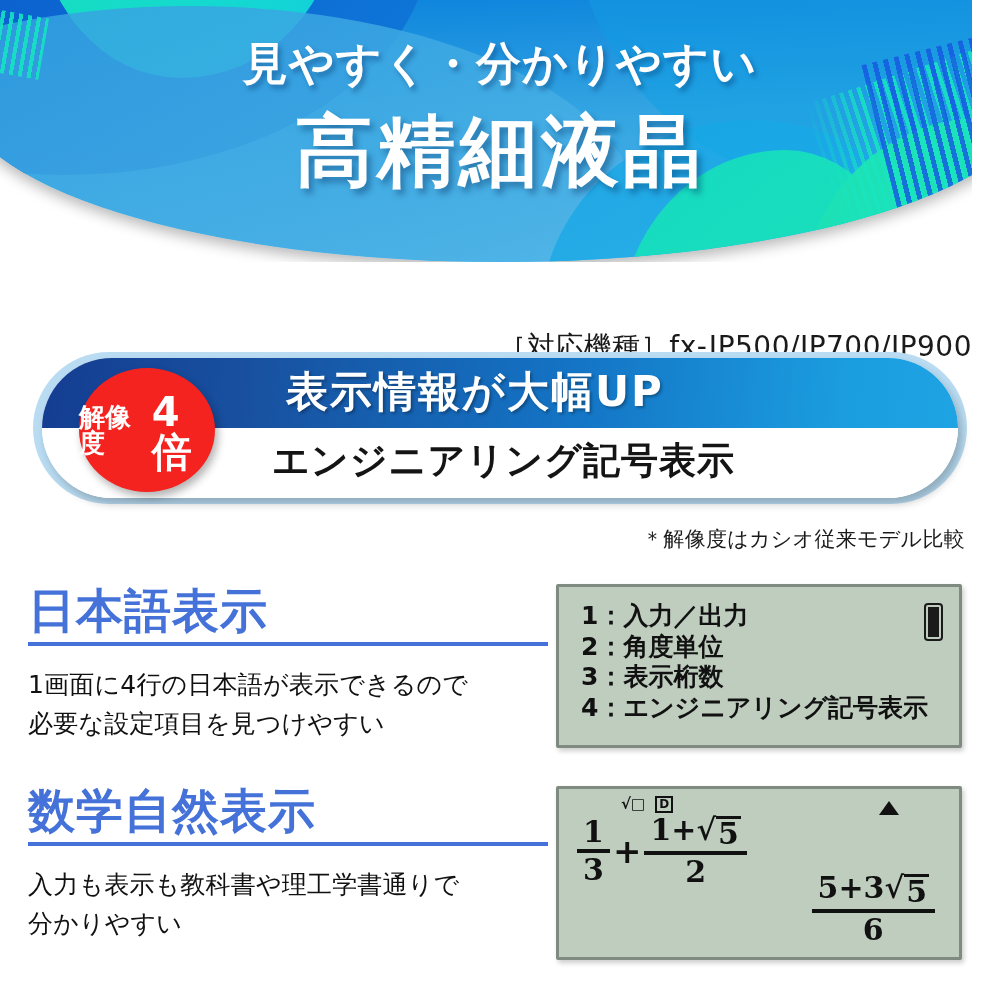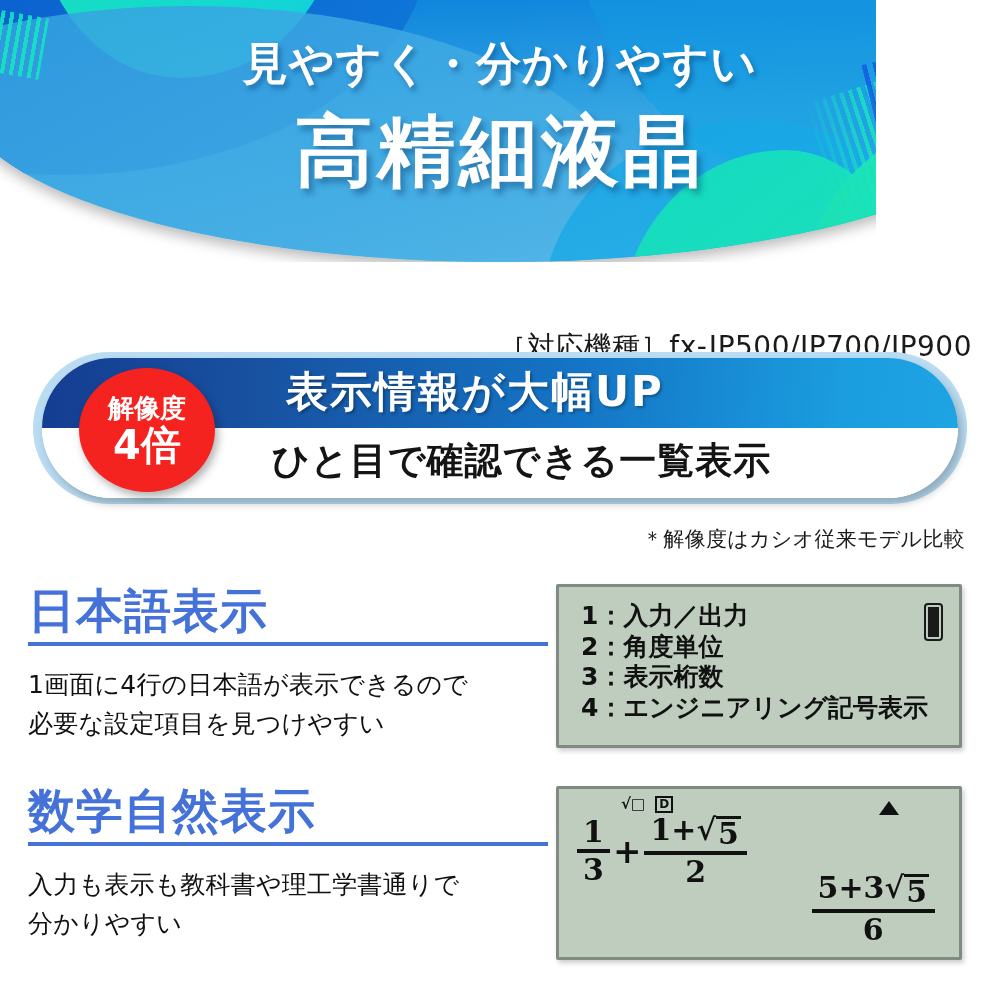--- a/index.html
+++ b/index.html
@@ -7,21 +7,21 @@
     width:1000px;height:1000px;
     background:#ffffff;
     font-family:"Liberation Sans","DejaVu Sans",sans-serif;
     overflow:hidden;
     position:relative;
   }
   #root{position:relative;width:1000px;height:1000px;overflow:hidden;background:#fff;}
 
   
   .hero{
-    position:absolute;left:0;top:0;width:876px;height:262px;
+    position:absolute;left:0;top:0;width:972px;height:262px;
     overflow:hidden;
   }
   .hero-clip{
     position:absolute;left:-40px;top:-120px;width:1080px;height:382px;
     border-radius:0 0 52% 52% / 0 0 46% 46%;
     overflow:hidden;
     background:linear-gradient(178deg,#0b6fd6 0%,#0f86dd 32%,#35a6e2 62%,#4fb4e6 100%);
     box-shadow:0 6px 14px rgba(0,0,0,.28);
   }
   .hero-inner{position:absolute;left:40px;top:120px;width:1000px;height:262px;}
@@ -147,21 +147,21 @@
   .banner-bottom-text{
     position:absolute;left:230px;top:78px;width:640px;
     font-size:37px;font-weight:bold;color:#141414;letter-spacing:1px;
     font-family:"DejaVu Sans","Liberation Sans",sans-serif;
   }
   .badge{
     position:absolute;left:46px;top:16px;width:136px;height:124px;
     border-radius:50%;
     background:#f5231f;
     box-shadow:3px 5px 8px rgba(0,0,0,.30);
-    display:flex;flex-direction:column;align-items:center;justify-content:center;
+    display:flex;flex-direction:row;align-items:center;justify-content:center;
     z-index:5;
   }
   .badge-l1{
     font-size:26px;font-weight:bold;color:#fff;letter-spacing:0px;line-height:1;
     font-family:"DejaVu Sans","Liberation Sans",sans-serif;
   }
   .badge-l2{
     font-size:40px;font-weight:bold;color:#fff;line-height:1;margin-top:4px;
     font-family:"DejaVu Sans","Liberation Sans",sans-serif;
   }
@@ -280,21 +280,21 @@
   </div>
 
   <div class="models">［対応機種］fx-JP500/JP700/JP900</div>
 
   <div class="banner-wrap">
     <div class="banner-outline"></div>
     <div class="banner">
       <div class="banner-top"></div>
       <div class="banner-bottom"></div>
       <div class="banner-top-text">表示情報が大幅UP</div>
-      <div class="banner-bottom-text">ひと目で確認できる一覧表示</div>
+      <div class="banner-bottom-text">エンジニアリング記号表示</div>
     </div>
     <div class="badge">
       <div class="badge-l1">解像度</div>
       <div class="badge-l2">4倍</div>
     </div>
   </div>
 
   <div class="note">＊解像度はカシオ従来モデル比較</div>
 
   <div class="feature feat1">

